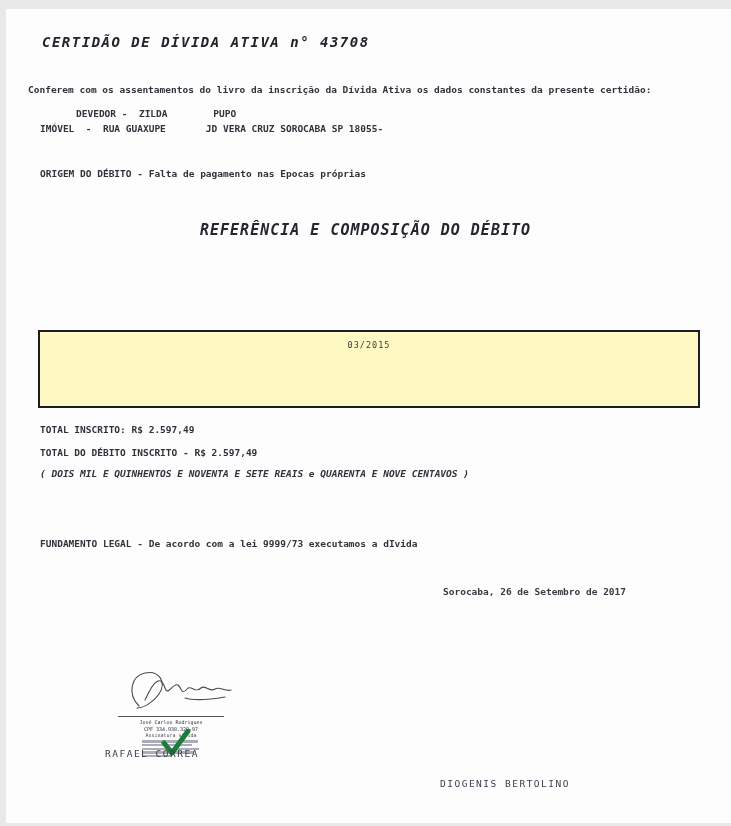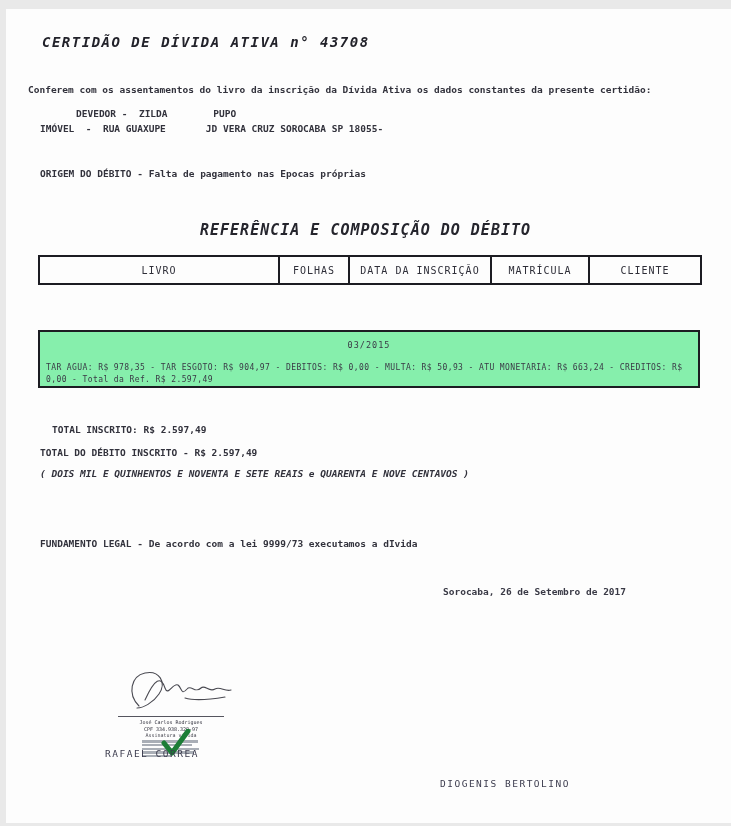--- a/index.html
+++ b/index.html
@@ -33,32 +33,32 @@
   table.debt {
     position:absolute; left:38px; top:255px; width:662px;
     border-collapse:collapse; table-layout:fixed;
   }
   table.debt th, table.debt td {
     border:2px solid #1c1c22; height:28px; text-align:center;
     font-size:10px; font-weight:normal; letter-spacing:1px; color:#2e2e38;
     overflow:hidden; white-space:nowrap;
   }
   .ref-box {
-    position:absolute; left:38px; top:330px; width:662px; height:58px;
-    border:2px solid #1c1c22; background:#86efac;
+    position:absolute; left:38px; top:330px; width:662px; height:78px;
+    border:2px solid #1c1c22; background:#fef9c3;
   }
   .ref-period {
     position:absolute; left:0; top:8px; width:100%; text-align:center;
     font-size:8.5px; letter-spacing:1px; color:#3a3a46;
   }
   .ref-detail {
     position:absolute; left:6px; top:30px; width:650px;
     font-size:8px; line-height:12px; letter-spacing:0.4px; color:#3a3a46;
   }
-  .total1 { left:52px; top:424px; }
+  .total1 { left:40px; top:424px; }
   .total2 { left:40px; top:447px; }
   .words  { left:40px; top:468px;font-style:italic; }
   .legal  { left:40px; top:538px; }
   .dateline { left:443px; top:586px; font-weight:bold; color:#3a3a46; }
   .sig-handwriting { left:125px; top:668px; }
   .sig-rule { left:118px; top:716px; width:106px; border-top:1px solid #55555f; height:0; }
   .stamp { left:116px; top:719px; width:110px; text-align:center; }
   .stamp-line { font-size:5px; line-height:6.5px; color:#2d2d3a; font-weight:normal; letter-spacing:0; }
   .stamp-valid { font-size:5px; line-height:7px; color:#44444e; }
   .fineprint { margin:1px auto 0 auto; width:58px; }
@@ -87,33 +87,25 @@
 
 <table class="debt">
   <colgroup>
     <col style="width:240px">
       <col style="width:70px">
       <col style="width:142px">
       <col style="width:98px">
       <col style="width:112px">
   </colgroup>
   <tbody>
-      <tr>
-    <th>LIVRO</th>
-    <th>FOLHAS</th>
-    <th>DATA DA INSCRIÇÃO</th>
-    <th>MATRÍCULA</th>
-    <th>CLIENTE</th>
-  </tr>
 </tbody>
   </table>
 
 <div class="ref-box">
   <div class="ref-period">03/2015</div>
-  <div class="ref-detail">TAR AGUA: R$ 978,35 - TAR ESGOTO: R$ 904,97 - DEBITOS: R$ 0,00 - MULTA: R$ 50,93 - ATU MONETARIA: R$ 663,24 - CREDITOS: R$ 0,00 - Total da Ref. R$ 2.597,49</div>
 </div>
 
 <div class="abs line total1">TOTAL INSCRITO: R$ 2.597,49</div>
 <div class="abs line total2">TOTAL DO DÉBITO INSCRITO - R$ 2.597,49</div>
 <div class="abs line words">( DOIS MIL E QUINHENTOS E NOVENTA E SETE REAIS e QUARENTA E NOVE CENTAVOS )</div>
 
 <div class="abs line legal">FUNDAMENTO LEGAL - De acordo com a lei 9999/73 executamos a dIvida</div>
 
 <div class="abs line dateline">Sorocaba, 26 de Setembro de 2017</div>
 

